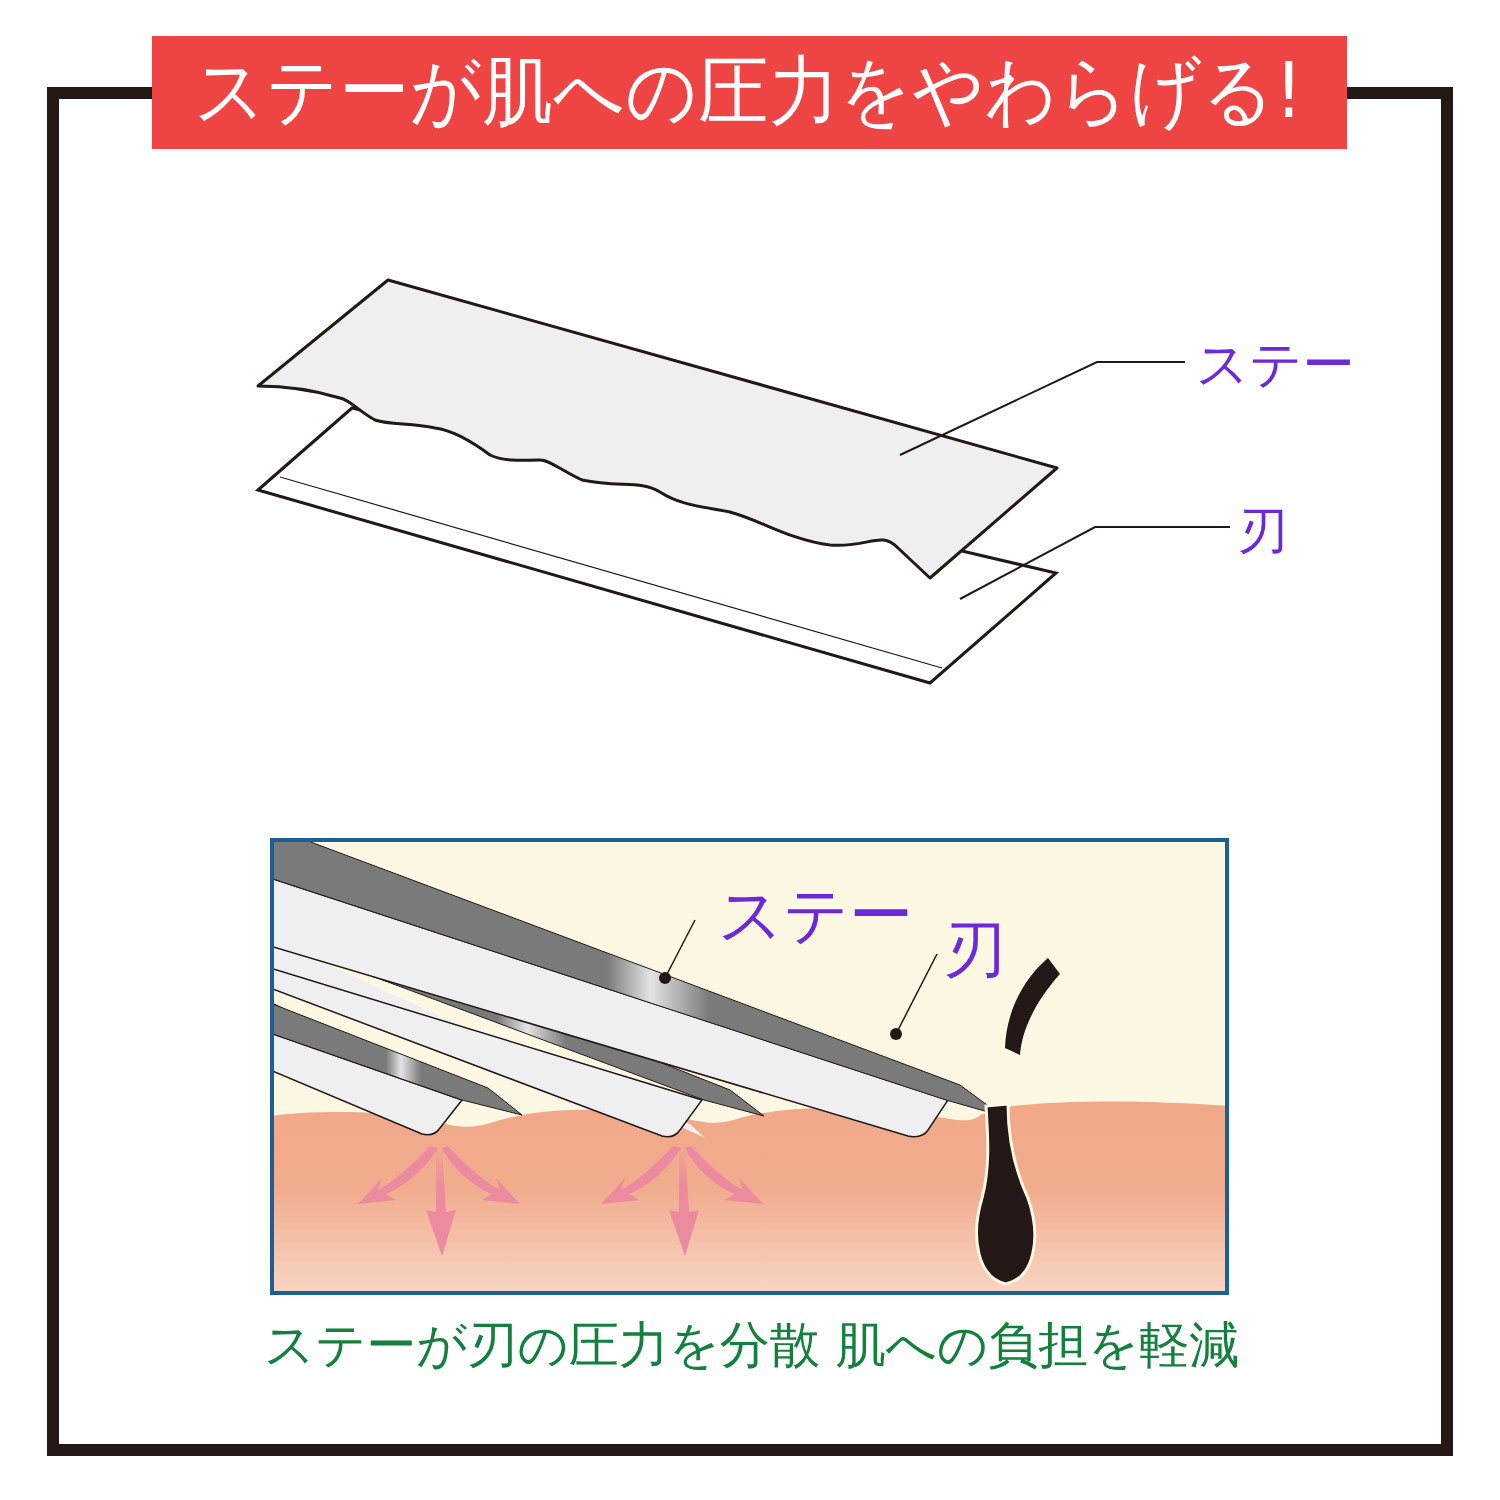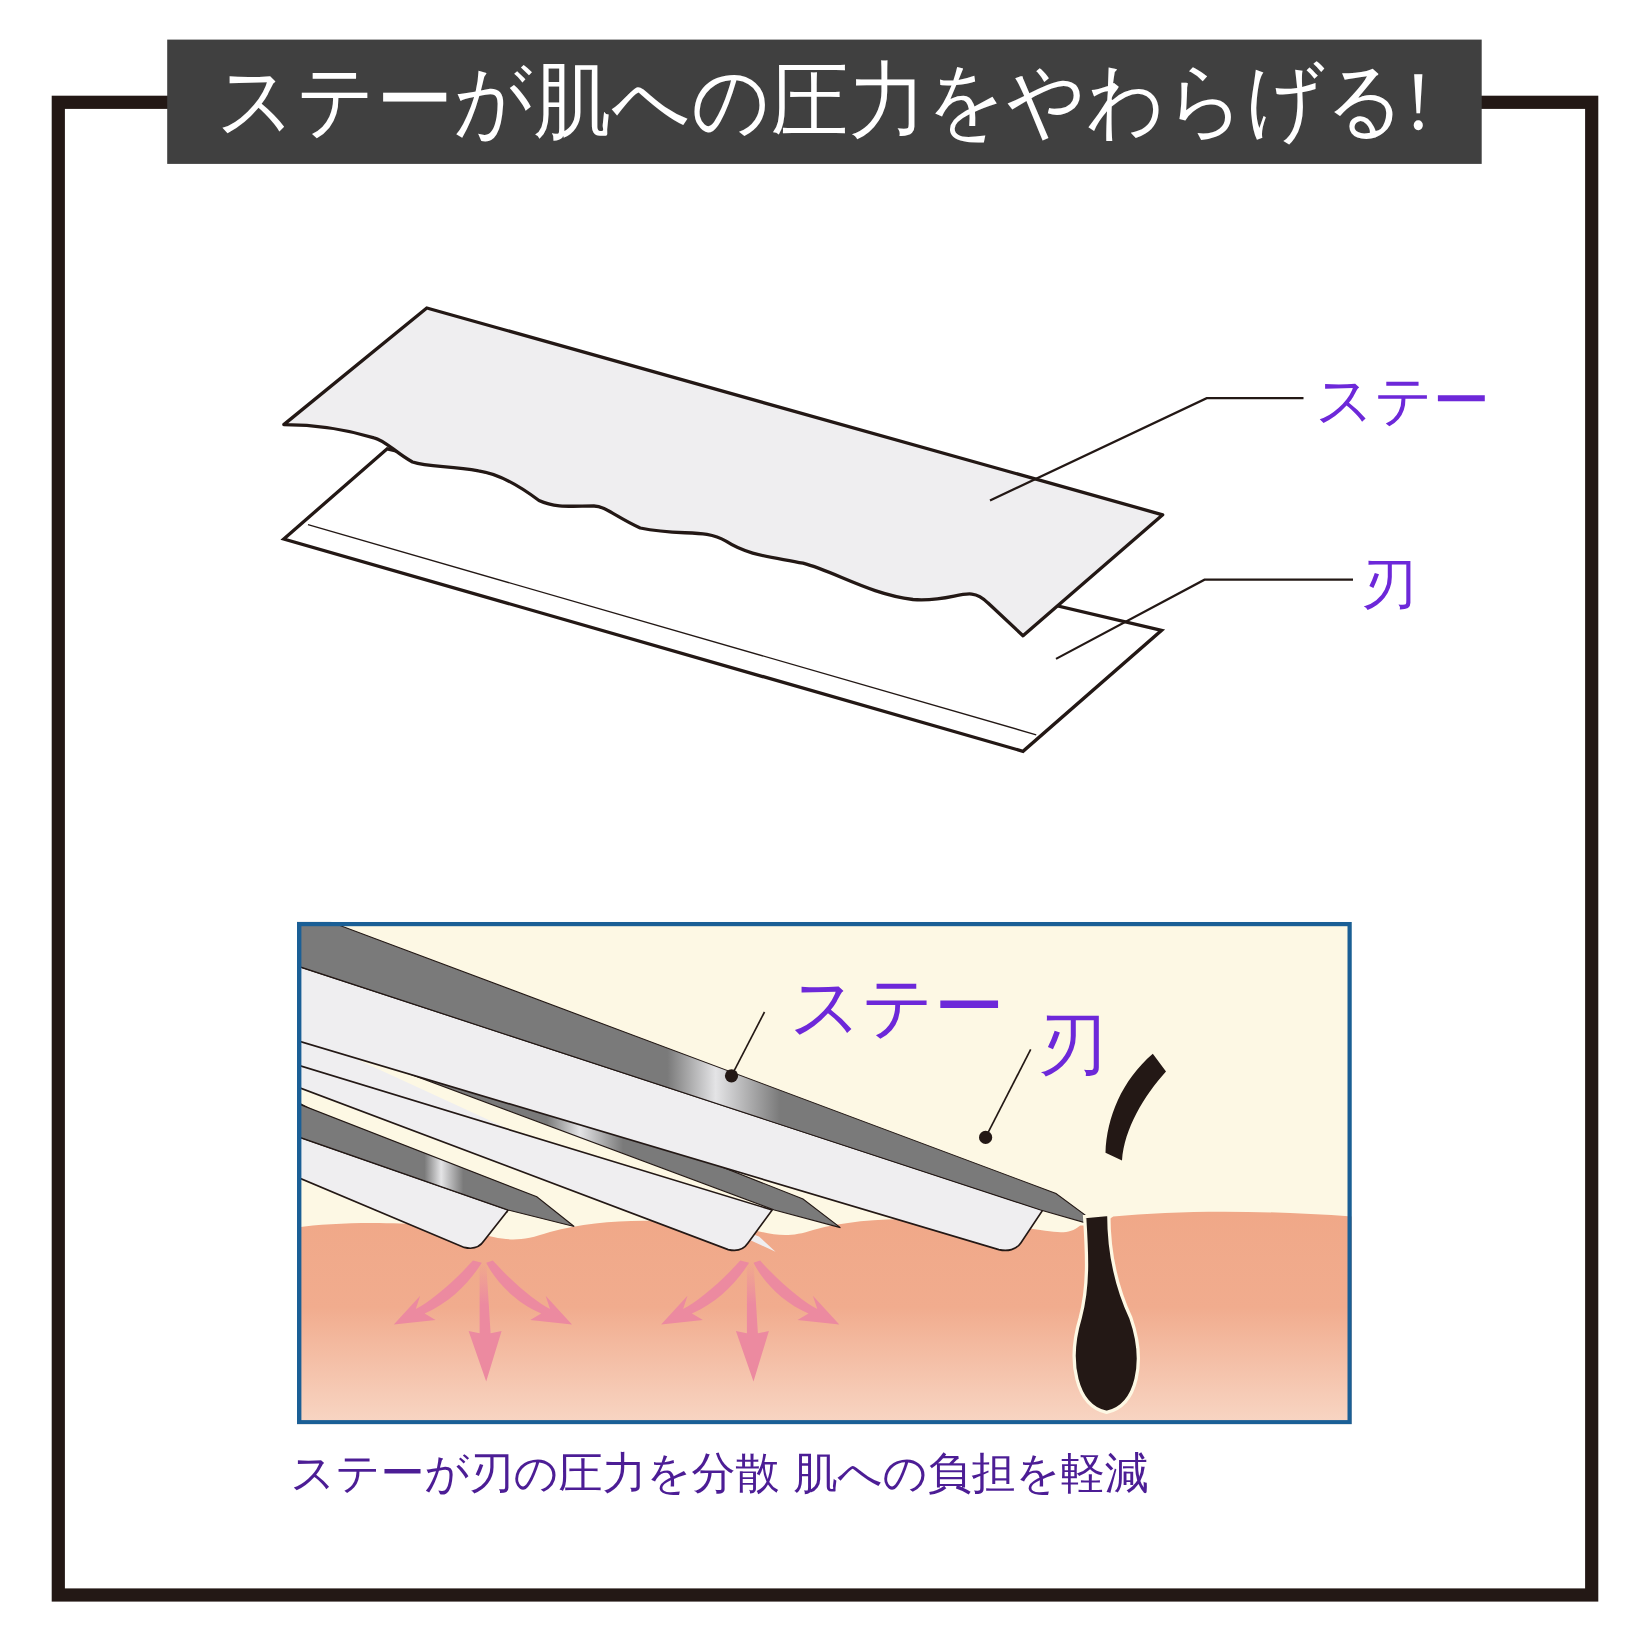--- a/index.html
+++ b/index.html
@@ -1,27 +1,27 @@
 <!DOCTYPE html>
 <html><head>
 <meta charset="utf-8">
 <style>
   html, body { margin: 0; padding: 0; background: #ffffff; }
   body { width: 1500px; height: 1500px; position: relative; overflow: hidden; font-family: "DejaVu Sans", sans-serif; }
   .frame { position: absolute; left: 47px; top: 87px; width: 1382px; height: 1345px; border: 12px solid #231815; }
-  .title-box { position: absolute; left: 152px; top: 36px; width: 1195px; height: 113px; background: #404040; display: flex; align-items: center; justify-content: center; font-family: Liberation Serif, serif; }
+  .title-box { position: absolute; left: 152px; top: 36px; width: 1195px; height: 113px; background: #ef4444; display: flex; align-items: center; justify-content: center; }
   .title-text { color: #ffffff; font-size: 76px; letter-spacing: 1px; white-space: nowrap; transform: scaleX(0.92); }
   .label { position: absolute; color: #6d28d9; white-space: nowrap; }
   .lbl-stay-top { left: 1196px; top: 330px; font-size: 52px; }
   .lbl-blade-top { left: 1238px; top: 498px; font-size: 50px; }
   svg { position: absolute; left: 0; top: 0; }
   .illus { position: absolute; left: 270px; top: 838px; width: 959px; height: 457px; overflow: hidden; }
   .lbl-stay-in { left: 718px; top: 872px; font-size: 64px; }
   .lbl-blade-in { left: 944px; top: 908px; font-size: 62px; }
-  .caption { position: absolute; left: 264px; top: 1312px; font-size: 40px; color: #4c1d95; white-space: nowrap; word-spacing: 0; }
+  .caption { position: absolute; left: 264px; top: 1312px; font-size: 50px; color: #15803d; white-space: nowrap; word-spacing: 0; }
 </style>
 </head>
 <body>
 
 <div class="frame"></div>
 
 <div class="title-box">
   <span class="title-text">ステーが肌への圧力をやわらげる!</span>
 </div>
 

